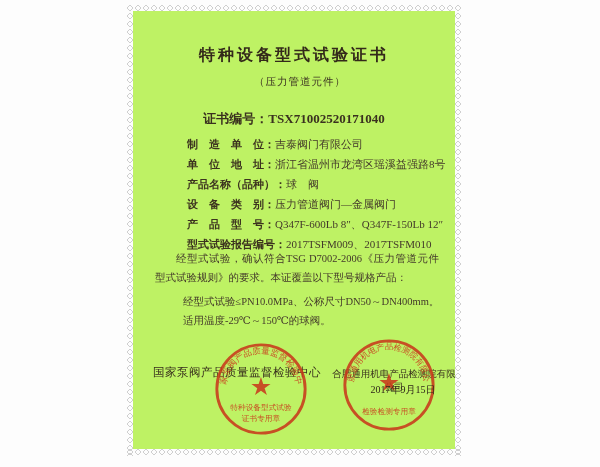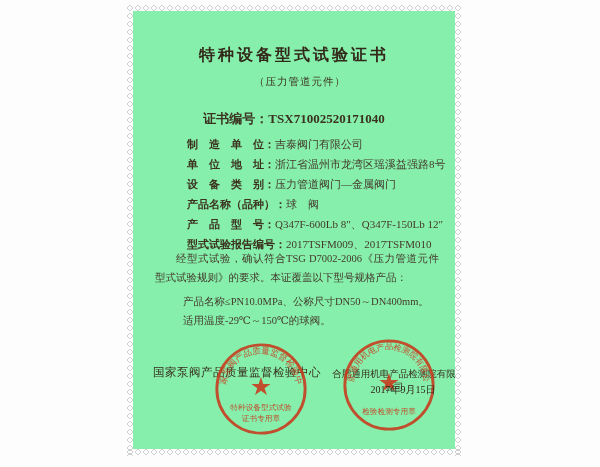--- a/index.html
+++ b/index.html
@@ -6,21 +6,21 @@
   body{
     width:600px;height:467px;
     background:#fcfcfc;
     font-family:"Liberation Serif","DejaVu Serif",serif;
     overflow:hidden;
   }
   .stage{position:relative;width:600px;height:467px;background:#fdfdfd;}
   
   .cert{
     position:absolute;left:133px;top:11px;width:322px;height:438px;
-    background:#86efac;
+    background:#bef264;
   }
   
   .lace{position:absolute;
     background-image:radial-gradient(circle at center, rgba(0,0,0,0) 1.6px, #cfcfcf 1.7px 2.6px, rgba(0,0,0,0) 2.8px);
     background-size:8px 8px;background-repeat:repeat;}
   .lace-top{left:-7px;right:-7px;top:-7px;height:8px;}
   .lace-bottom{left:-7px;right:-7px;bottom:-7px;height:8px;}
   .lace-left{left:-7px;top:-7px;bottom:-7px;width:8px;}
   .lace-right{right:-7px;top:-7px;bottom:-7px;width:8px;}
 
@@ -78,30 +78,30 @@
     <div class="lace lace-right"></div>
 
     <h1 class="title">特种设备型式试验证书</h1>
     <div class="subtitle">（压力管道元件）</div>
 
     <div class="certno"><span>证书编号：</span><span>TSX71002520171040</span></div>
 
     <div class="fields">
       <div class="field"><span class="flabel">制　造　单　位：</span><span class="fvalue">吉泰阀门有限公司</span></div>
       <div class="field"><span class="flabel">单　位　地　址：</span><span class="fvalue">浙江省温州市龙湾区瑶溪益强路8号</span></div>
+      <div class="field"><span class="flabel">产品名称（品种）：</span><span class="fvalue">球　阀</span></div>
       <div class="field"><span class="flabel">设　备　类　别：</span><span class="fvalue">压力管道阀门—金属阀门</span></div>
-      <div class="field"><span class="flabel">产品名称（品种）：</span><span class="fvalue">球　阀</span></div>
       <div class="field"><span class="flabel">产　品　型　号：</span><span class="fvalue">Q347F-600Lb 8″、Q347F-150Lb 12″</span></div>
       <div class="field"><span class="flabel">型式试验报告编号：</span><span class="fvalue">2017TSFM009、2017TSFM010</span></div>
     </div>
 
     <p class="statement">经型式试验，确认符合TSG D7002-2006《压力管道元件型式试验规则》的要求。本证覆盖以下型号规格产品：</p>
 
     <div class="specs">
-      <div class="spec-line">产品名称≤PN10.0MPa、公称尺寸DN50～DN400mm。</div>
+      <div class="spec-line">经型式试验≤PN10.0MPa、公称尺寸DN50～DN400mm。</div>
       <div class="spec-line">适用温度-29℃～150℃的球阀。</div>
     </div>
 
     <div class="org-left">国家泵阀产品质量监督检验中心</div>
     <div class="org-right">合肥通用机电产品检测院有限公司</div>
     <div class="date">2017年9月15日</div>
 
     <svg class="seal seal-left" viewBox="0 0 100 100">
       <circle cx="50" cy="50" r="46" fill="none" stroke="#c93a1c" stroke-width="3"></circle>
       <defs>

